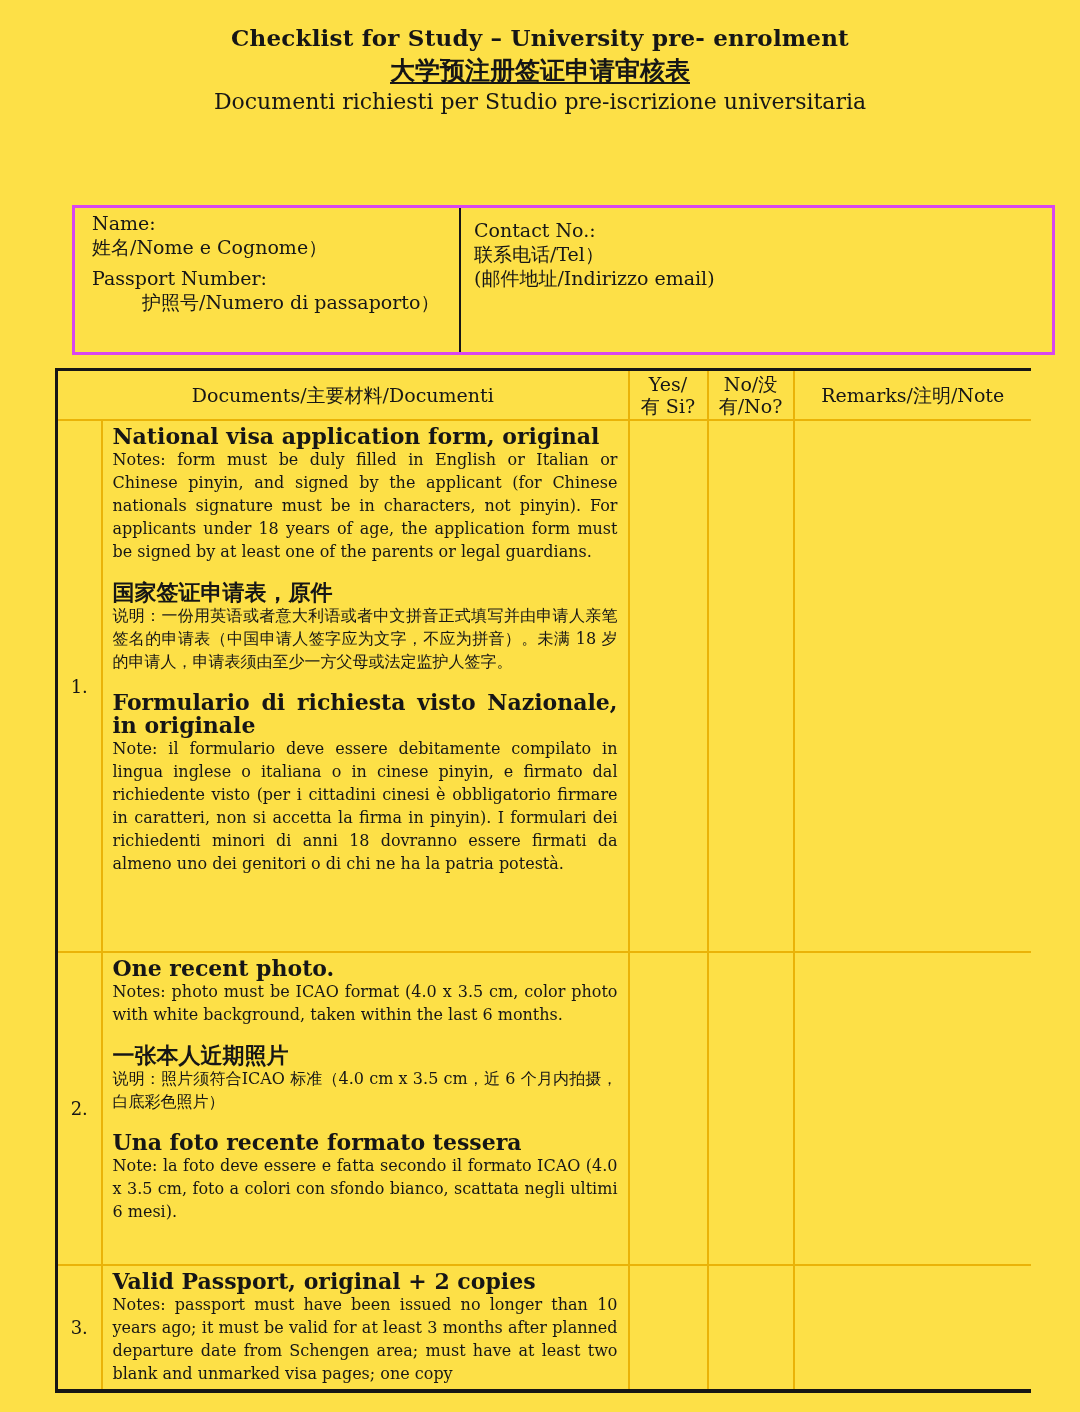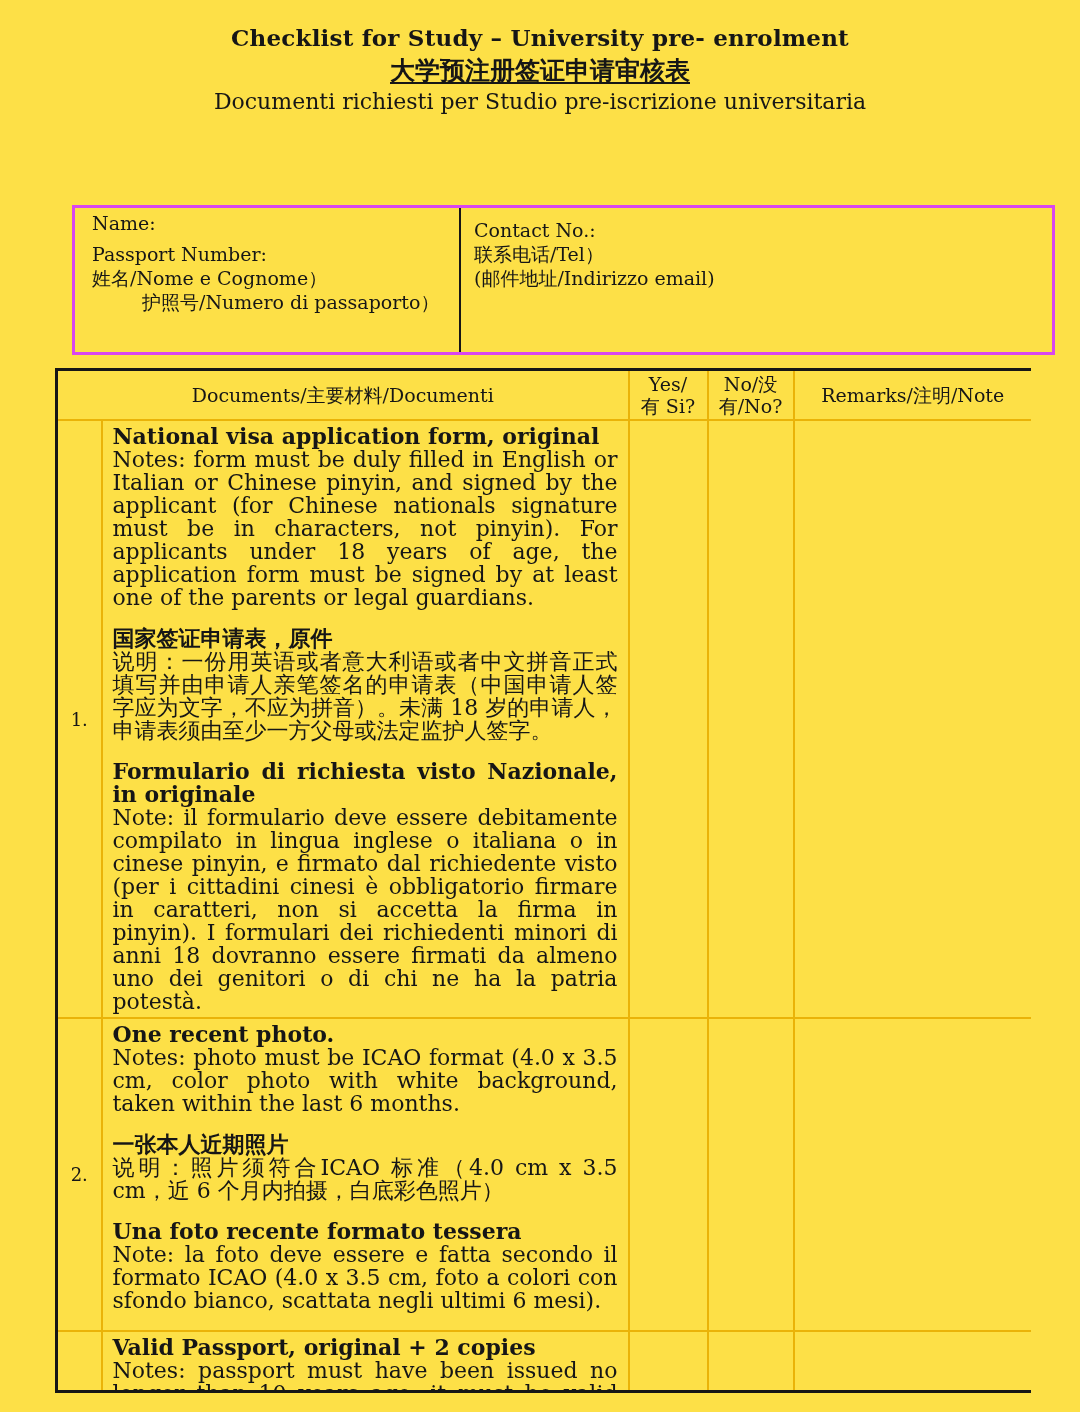--- a/index.html
+++ b/index.html
@@ -68,43 +68,43 @@
     padding: 4px 10px 4px 10px;
   }
   .sec + .sec { margin-top: 18px; }
   .sec-title {
     font-weight: 700;
     font-size: 22px;
     line-height: 23px;
     text-align: justify;
   }
   .sec-body {
-    font-size: 22px;
+    font-size: 16px;
     line-height: 23px;
     text-align: justify;
   }
   td.h-row1 { height: 532px; }
   td.h-row2 { height: 313px; }
 </style>
 </head>
 <body>
 
 <div class="page">
 
   <header class="titles">
     <div class="title-en">Checklist for Study – University pre- enrolment</div>
     <div class="title-zh">大学预注册签证申请审核表</div>
     <div class="title-it">Documenti richiesti per Studio pre-iscrizione universitaria</div>
   </header>
 
   <div class="info-table">
     <div class="info-left">
       <div class="info-line">Name:</div>
+      <div class="info-line">姓名/Nome e Cognome）</div>
       <div class="info-line info-gap-sm">Passport Number:</div>
-      <div class="info-line">姓名/Nome e Cognome）</div>
       <div class="info-line indent">护照号/Numero di passaporto）</div>
     </div>
     <div class="info-right">
       <div class="info-line">Contact No.:</div>
       <div class="info-line">联系电话/Tel）</div>
       <div class="info-line">(邮件地址/Indirizzo email)</div>
     </div>
   </div>
 
   <div class="table-clip">

